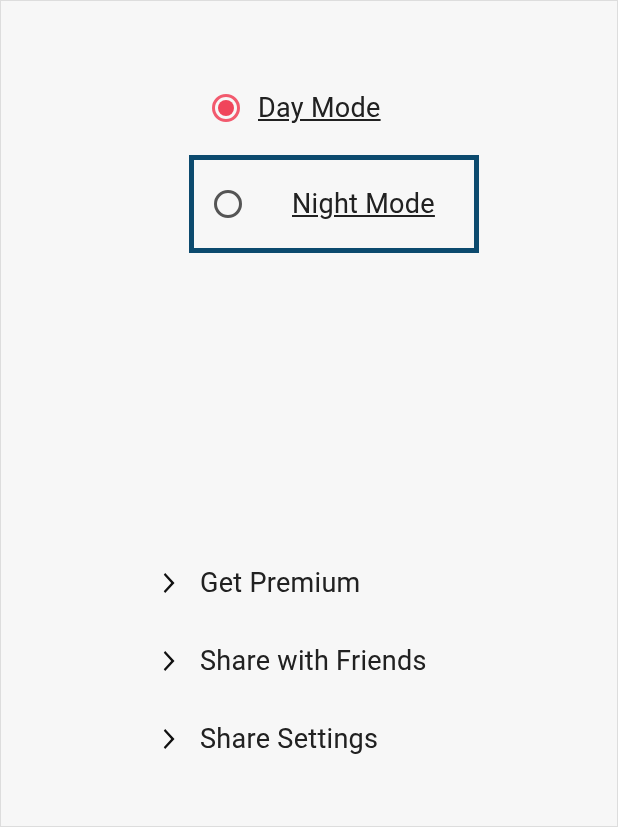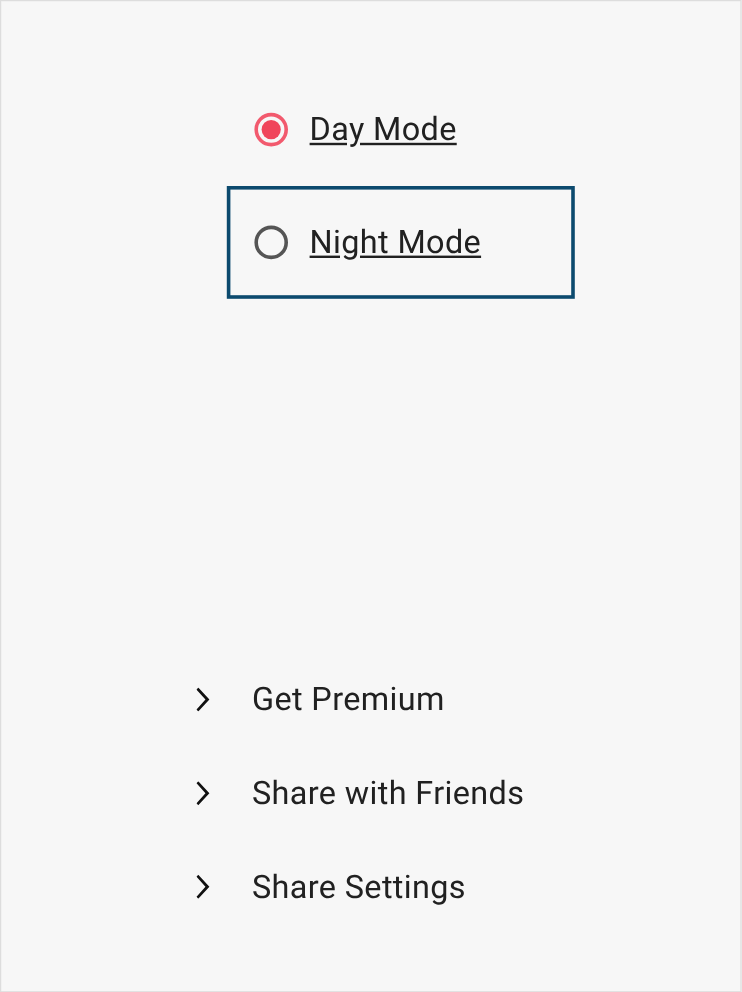--- a/index.html
+++ b/index.html
@@ -22,21 +22,22 @@
       width: 290px;
     }
     .radio-item {
       display: flex;
       align-items: center;
       padding: 28px 20px;
       cursor: pointer;
       border: 3px solid transparent;
     }
     .radio-item.highlighted {
-      border: 3px solid #0c4a6e;
+      border: 5px solid #0c4a6e;
+      gap: 32px;
     }
     .radio-circle {
       width: 28px;
       height: 28px;
       border-radius: 50%;
       border: 3px solid #555;
       margin-right: 18px;
       display: flex;
       align-items: center;
       justify-content: center;
@@ -85,21 +86,20 @@
     }
     .chevron svg {
       width: 13px;
       height: 20px;
       fill: #111;
     }
     .menu-label {
       font-size: 27px;
       color: #212121;
       letter-spacing: 0.3px;
-      margin-left: 10px;
     }
   </style>
 </head>
 <body>
 
 <div class="radio-group">
 
   <div class="radio-item">
     <span class="radio-circle selected">
       <span class="inner-dot"></span>

